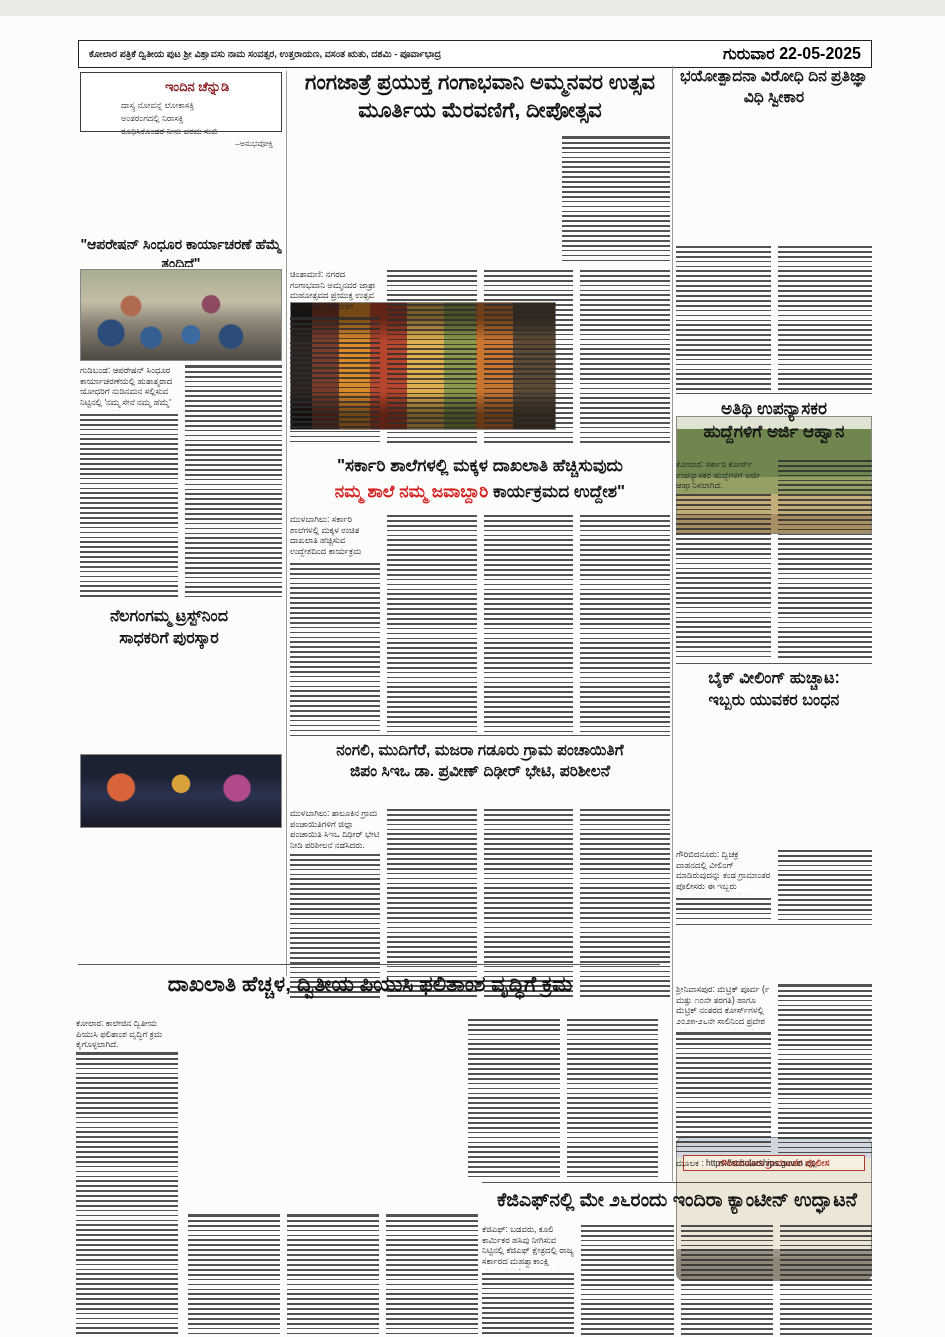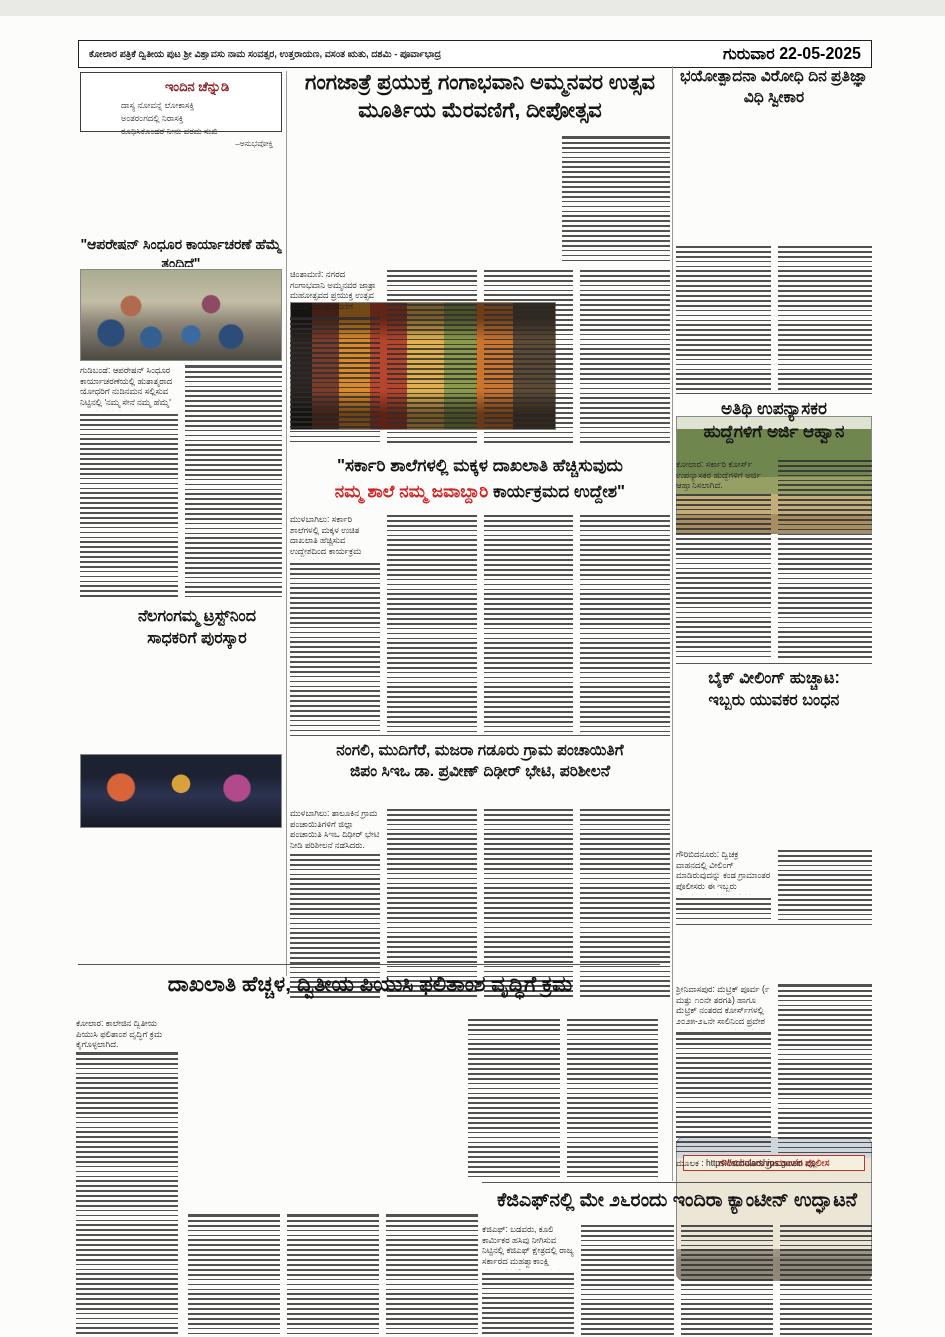--- a/index.html
+++ b/index.html
@@ -77,21 +77,21 @@
   <div class="abs cols" style="left:80px;top:349px;width:202px;height:232px;">
     <div class="col">
       <p class="lead">ಗುಡಿಬಂಡೆ: ಆಪರೇಷನ್ ಸಿಂಧೂರ ಕಾರ್ಯಾಚರಣೆಯಲ್ಲಿ ಹುತಾತ್ಮರಾದ ಯೋಧರಿಗೆ ನುಡಿನಮನ ಸಲ್ಲಿಸುವ ನಿಟ್ಟಿನಲ್ಲಿ 'ನಮ್ಮ ಸೇನೆ ನಮ್ಮ ಹೆಮ್ಮೆ' ಅಭಿಯಾನದ ಮೊದಲ ಕಾರ್ಯಕ್ರಮಕ್ಕೆ ಮಾಜಿ ಯೋಧರು ಸಾಕ್ಷಿಯಾದರು.</p>
       <div class="greek"></div>
     </div>
     <div class="col">
         <div class="greek"></div>
       </div>
   </div>
 
-  <div class="abs hl" style="left:96px;top:589px;width:202px;height:52px;font-size:16px;">
+  <div class="abs hl" style="left:68px;top:589px;width:202px;height:52px;font-size:16px;">
     <div>ನೆಲಗಂಗಮ್ಮ ಟ್ರಸ್ಟ್‌ನಿಂದ</div>
     <div>ಸಾಧಕರಿಗೆ ಪುರಸ್ಕಾರ</div>
   </div>
 
   <div class="abs photo ph-trust" style="left:80px;top:646px;width:202px;height:74px;"></div>
 
 
   <div class="abs hl" style="left:290px;top:52px;width:380px;height:64px;font-size:21px;">ಗಂಗಜಾತ್ರೆ ಪ್ರಯುಕ್ತ ಗಂಗಾಭವಾನಿ ಅಮ್ಮನವರ ಉತ್ಸವ ಮೂರ್ತಿಯ ಮೆರವಣಿಗೆ, ದೀಪೋತ್ಸವ</div>
 
   <div class="abs photo ph-ganga" style="left:290px;top:120px;width:266px;height:128px;"></div>

